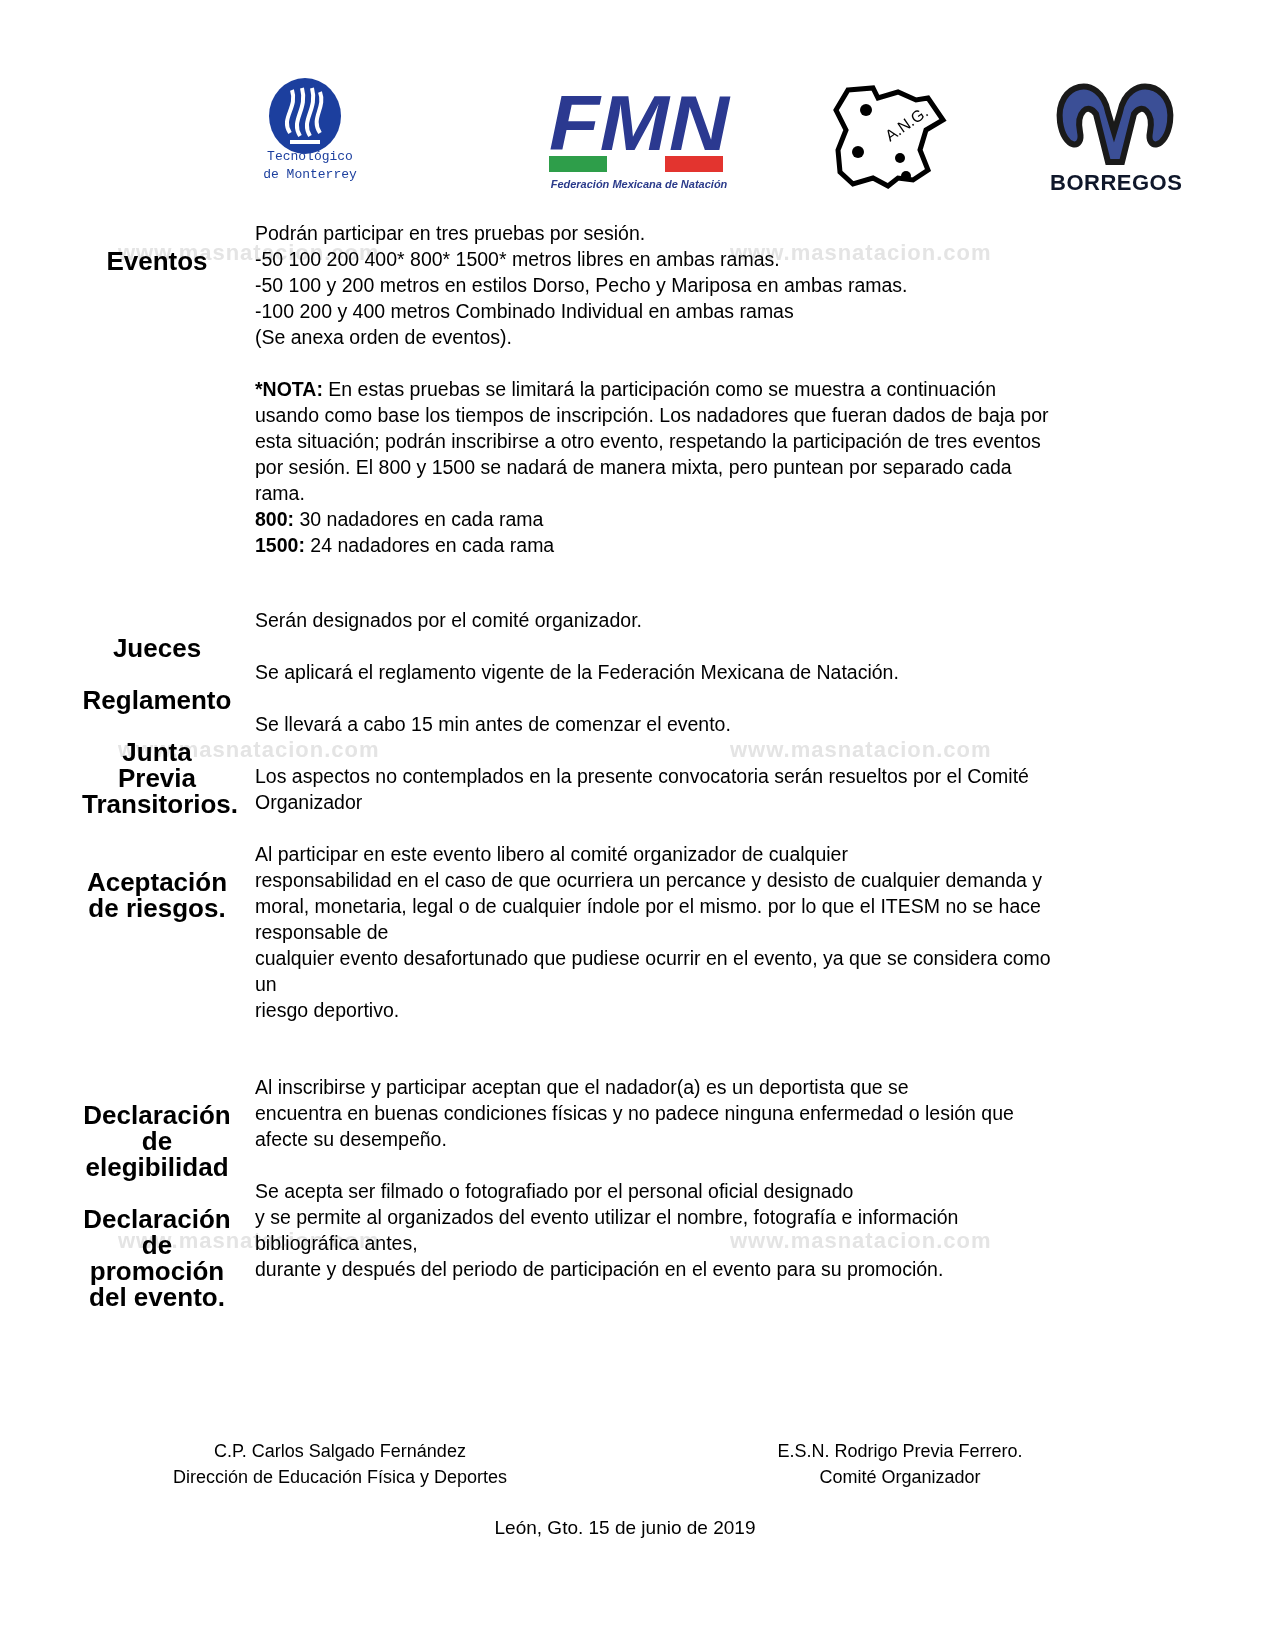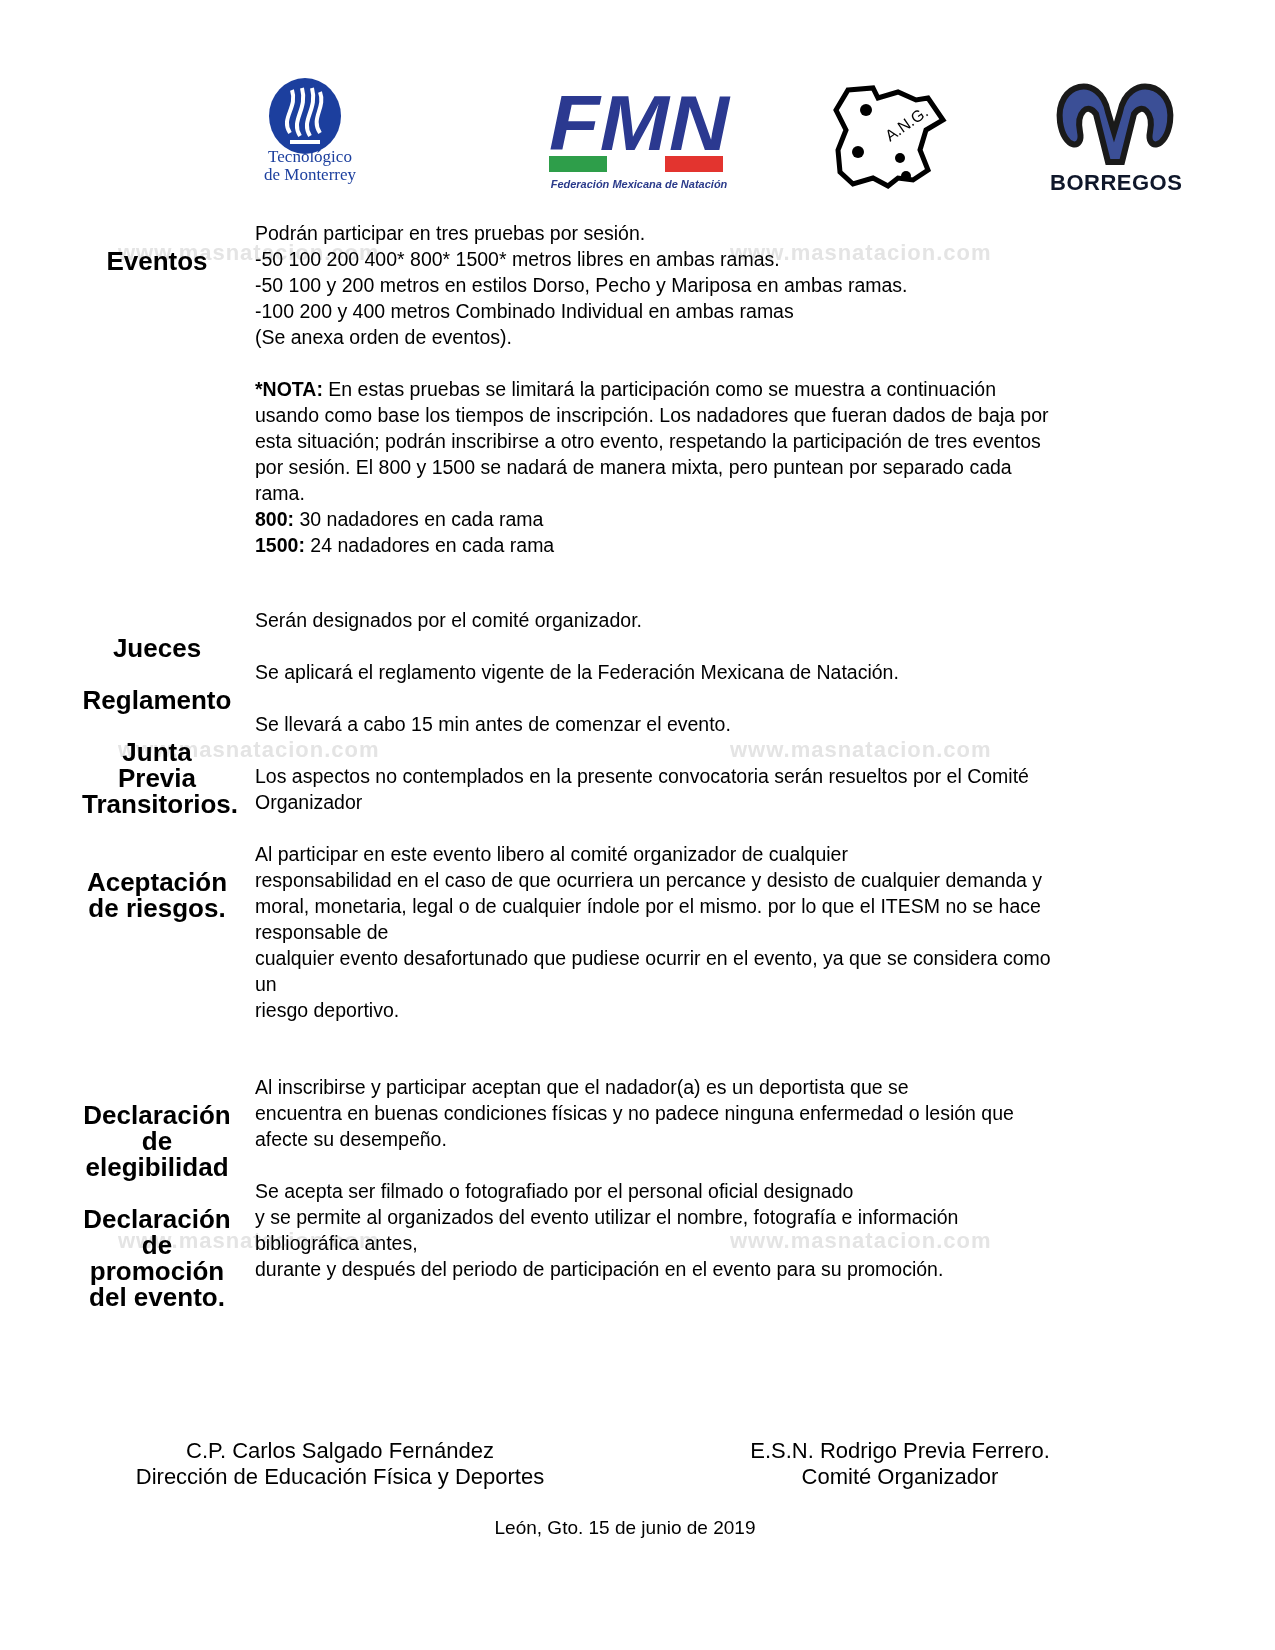--- a/index.html
+++ b/index.html
@@ -3,33 +3,33 @@
 <meta charset="utf-8">
 <style>
   html, body { margin:0; padding:0; background:#ffffff; }
   body { width:1275px; height:1650px; position:relative; overflow:hidden;
          font-family:"Liberation Sans", sans-serif; color:#000; }
   .logo { position:absolute; }
   #logo-tec { left:250px; top:78px; width:120px; height:118px; }
   #logo-fmn { left:525px; top:88px; width:190px; height:105px;margin-left:19px; }
   #logo-ang { left:828px; top:80px; width:130px; height:112px; }
   #logo-borregos { left:1050px; top:72px; width:130px; height:122px; }
-  .tec-text { position:absolute; left:0; width:120px; text-align:center; font-family:Liberation Serif, serif; color:#1c3f9e; font-size:17px; line-height:18px; }
+  .tec-text { position:absolute; left:0; width:120px; text-align:center; font-family:Liberation Mono, monospace; color:#1c3f9e; font-size:13px; line-height:18px; }
   .fmn-sub { position:absolute; left:0; top:90px; width:190px; text-align:center; font-size:11px; font-style:italic; font-weight:bold; color:#2a3a8a; }
   .borr-text { position:absolute; left:0; top:98px; width:130px; text-align:center; font-weight:bold; font-size:22px; color:#0f172a; letter-spacing:0.5px; }
 
   .row { position:absolute; left:0; width:1275px; }
   .label { position:absolute; left:82px; width:150px; text-align:center; font-weight:bold; font-size:26px; line-height:26px;margin-top:28px; }
   .content { position:absolute; left:255px; width:940px; font-size:19.5px; line-height:26px; }
   .content div { white-space:nowrap; }
   .watermark { position:absolute; font-weight:bold; font-size:22px; color:#e4e4e4; letter-spacing:1px; z-index:0; white-space:nowrap; }
   .label, .content { z-index:1; }
   b { font-weight:bold; }
 
-  .sig { position:absolute; text-align:center; font-size:22px; line-height:26px; }
+  .sig { position:absolute; text-align:center; font-size:18px; line-height:26px; }
   #sig-left { left:115px; width:450px; top:1438px; }
   #sig-right { left:715px; width:370px; top:1438px; }
   #date { position:absolute; left:0; width:1250px; text-align:center; top:1517px; font-size:19px; }
 </style>
 </head>
 <body>
 
 <div class="logo" id="logo-tec">
   <svg width="120" height="80" viewBox="0 0 120 80">
     <ellipse cx="55" cy="38" rx="36" ry="38" fill="#1c3f9e"></ellipse>

